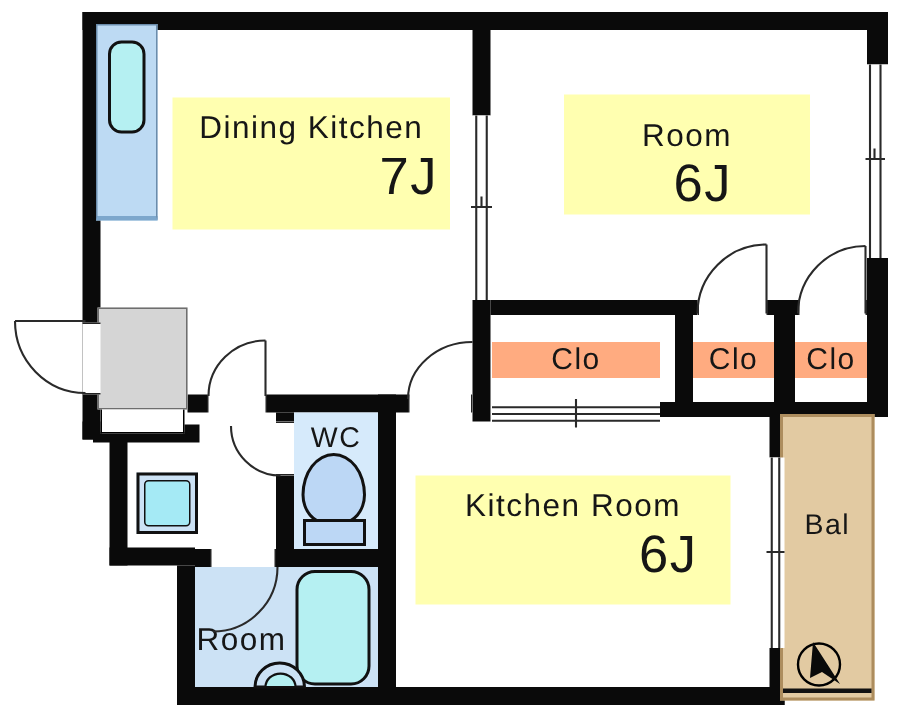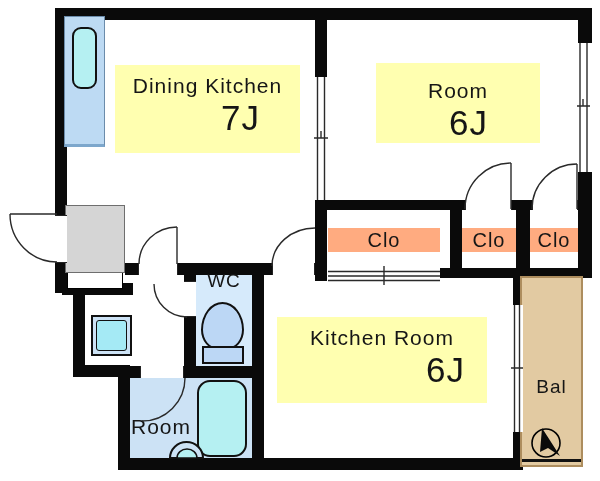--- a/index.html
+++ b/index.html
@@ -72,38 +72,38 @@
   <div class="abs" style="left:64px;top:16px;width:41px;height:131px;background:#BDDAF3;border:1px solid #6b8cab;border-bottom:3px solid #7da7cc;box-sizing:border-box;"></div>
   <div class="abs" style="left:72px;top:27px;width:25px;height:62px;background:#B5F0F2;border:2px solid #111;border-radius:9px;box-sizing:border-box;"></div>
   <div class="abs" style="left:91px;top:315px;width:41px;height:41px;background:#CCE2F5;border:2px solid #111;box-sizing:border-box;"></div>
   <div class="abs" style="left:96px;top:320px;width:31px;height:31px;background:#A5EAF5;border:1px solid #111;border-radius:3px;box-sizing:border-box;"></div>
   <div class="abs" style="left:201px;top:302px;width:43px;height:48px;background:#BCD7F5;border:2px solid #111;border-radius:50% 50% 40% 40% / 58% 58% 42% 42%;box-sizing:border-box;"></div>
   <div class="abs" style="left:202px;top:346px;width:42px;height:18px;background:#BCD7F5;border:2px solid #111;box-sizing:border-box;"></div>
   <div class="abs" style="left:197px;top:380px;width:50px;height:77px;background:#B5F0F2;border:2px solid #111;border-radius:13px;box-sizing:border-box;"></div>
 
   <div class="label" style="left:115px;top:65px;width:185px;height:88px;">
     <div class="nm">Dining Kitchen</div>
-    <div class="sz" style="text-align:right;padding-right:40px;">7J</div>
+    <div class="sz" style="text-align:right;padding-right:8px;">7J</div>
   </div>
   <div class="label" style="left:376px;top:63px;width:164px;height:80px;">
     <div class="nm" style="padding-top:16px;">Room</div>
     <div class="sz" style="text-align:right;padding-right:52px;">6J</div>
   </div>
   <div class="label" style="left:277px;top:317px;width:210px;height:86px;">
     <div class="nm">Kitchen Room</div>
     <div class="sz" style="text-align:right;padding-right:22px;">6J</div>
   </div>
 
   <div class="cloband" style="left:328px;top:228px;width:112px;height:24px;">Clo</div>
   <div class="cloband" style="left:462px;top:228px;width:54px;height:24px;">Clo</div>
   <div class="cloband" style="left:530px;top:228px;width:48px;height:24px;">Clo</div>
 
-  <div class="txt" style="left:196px;top:270px;width:56px;font-size:19px;letter-spacing:1px;">WC</div>
+  <div class="txt" style="left:196px;top:282px;width:56px;font-size:19px;letter-spacing:1px;">WC</div>
   <div class="txt" style="left:130px;top:415px;width:62px;font-size:21px;letter-spacing:1px;">Room</div>
-  <div class="txt" style="left:520px;top:376px;width:63px;font-size:19px;letter-spacing:1px;">Bal</div>
+  <div class="txt" style="left:520px;top:340px;width:63px;font-size:19px;letter-spacing:1px;">Bal</div>
 
   <svg width="600" height="481" viewBox="0 0 600 481">
     <g stroke="#2a2a2a" stroke-width="1.4" fill="none">
 
       <path d="M 10 214 L 57 214"></path>
       <path d="M 10 214 A 47 48 0 0 0 57 262"></path>
 
       <path d="M 177 264 L 177 227"></path>
       <path d="M 139 264 A 38 37 0 0 1 177 227"></path>
 

